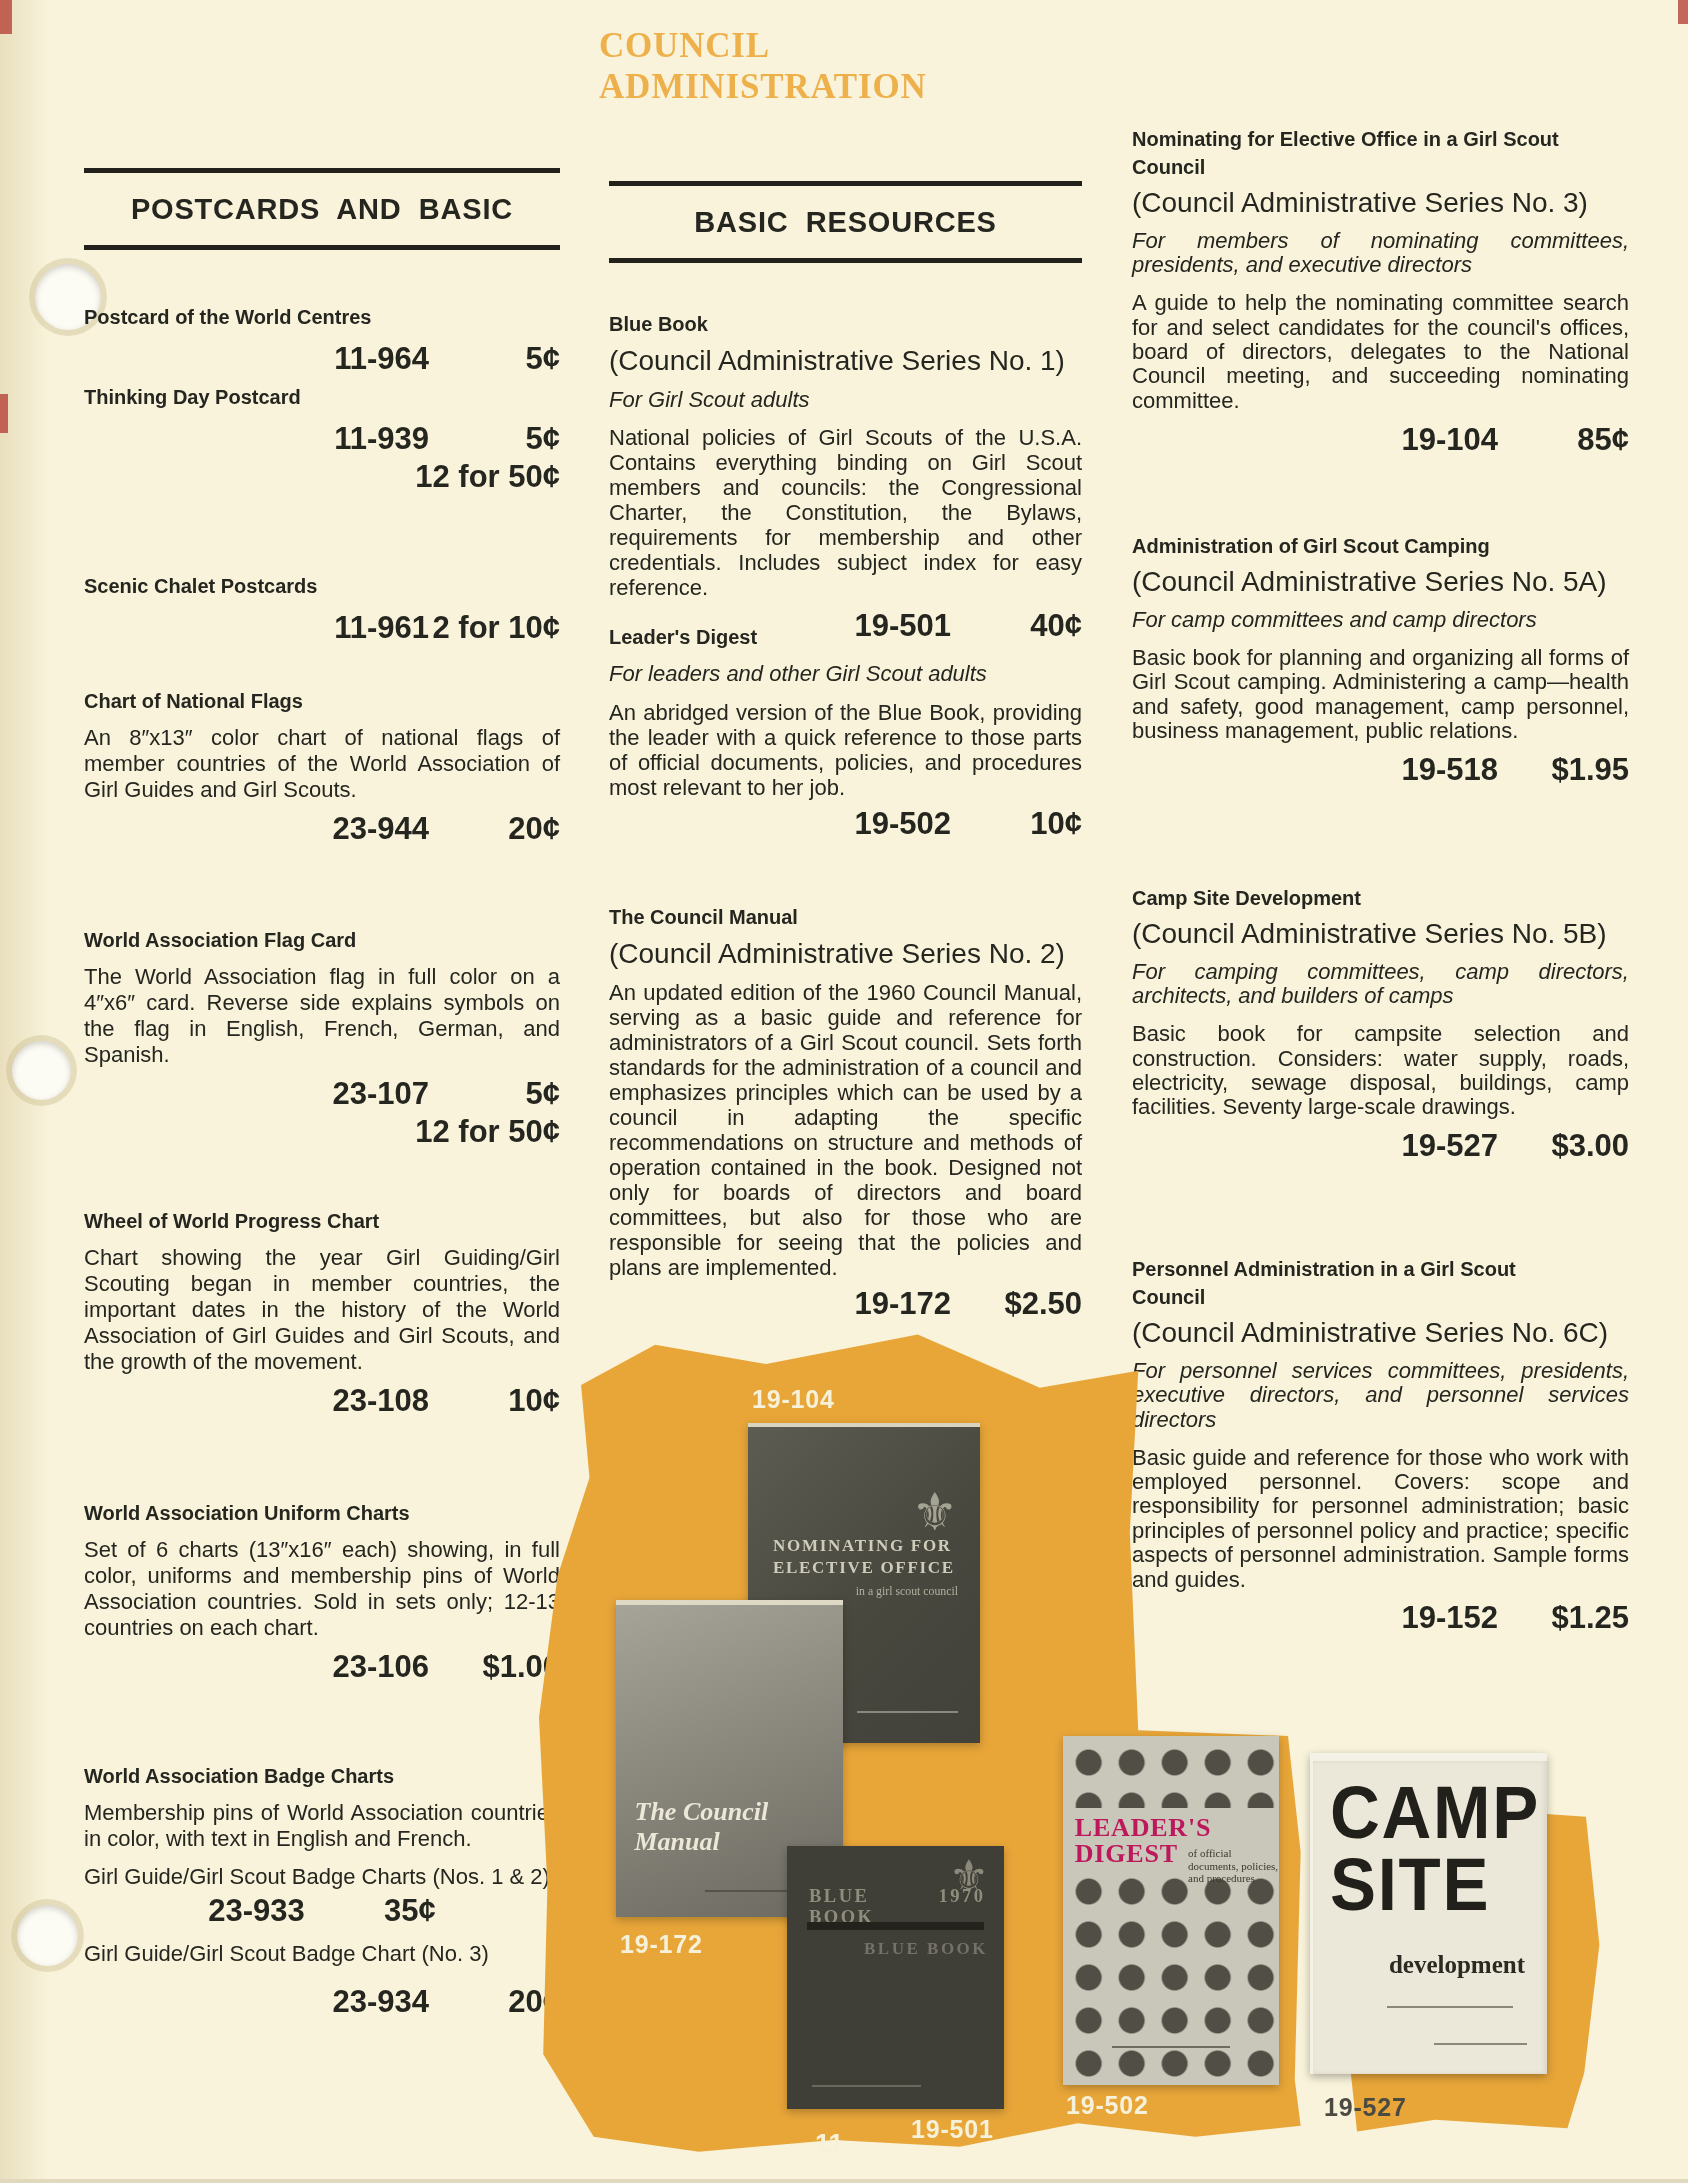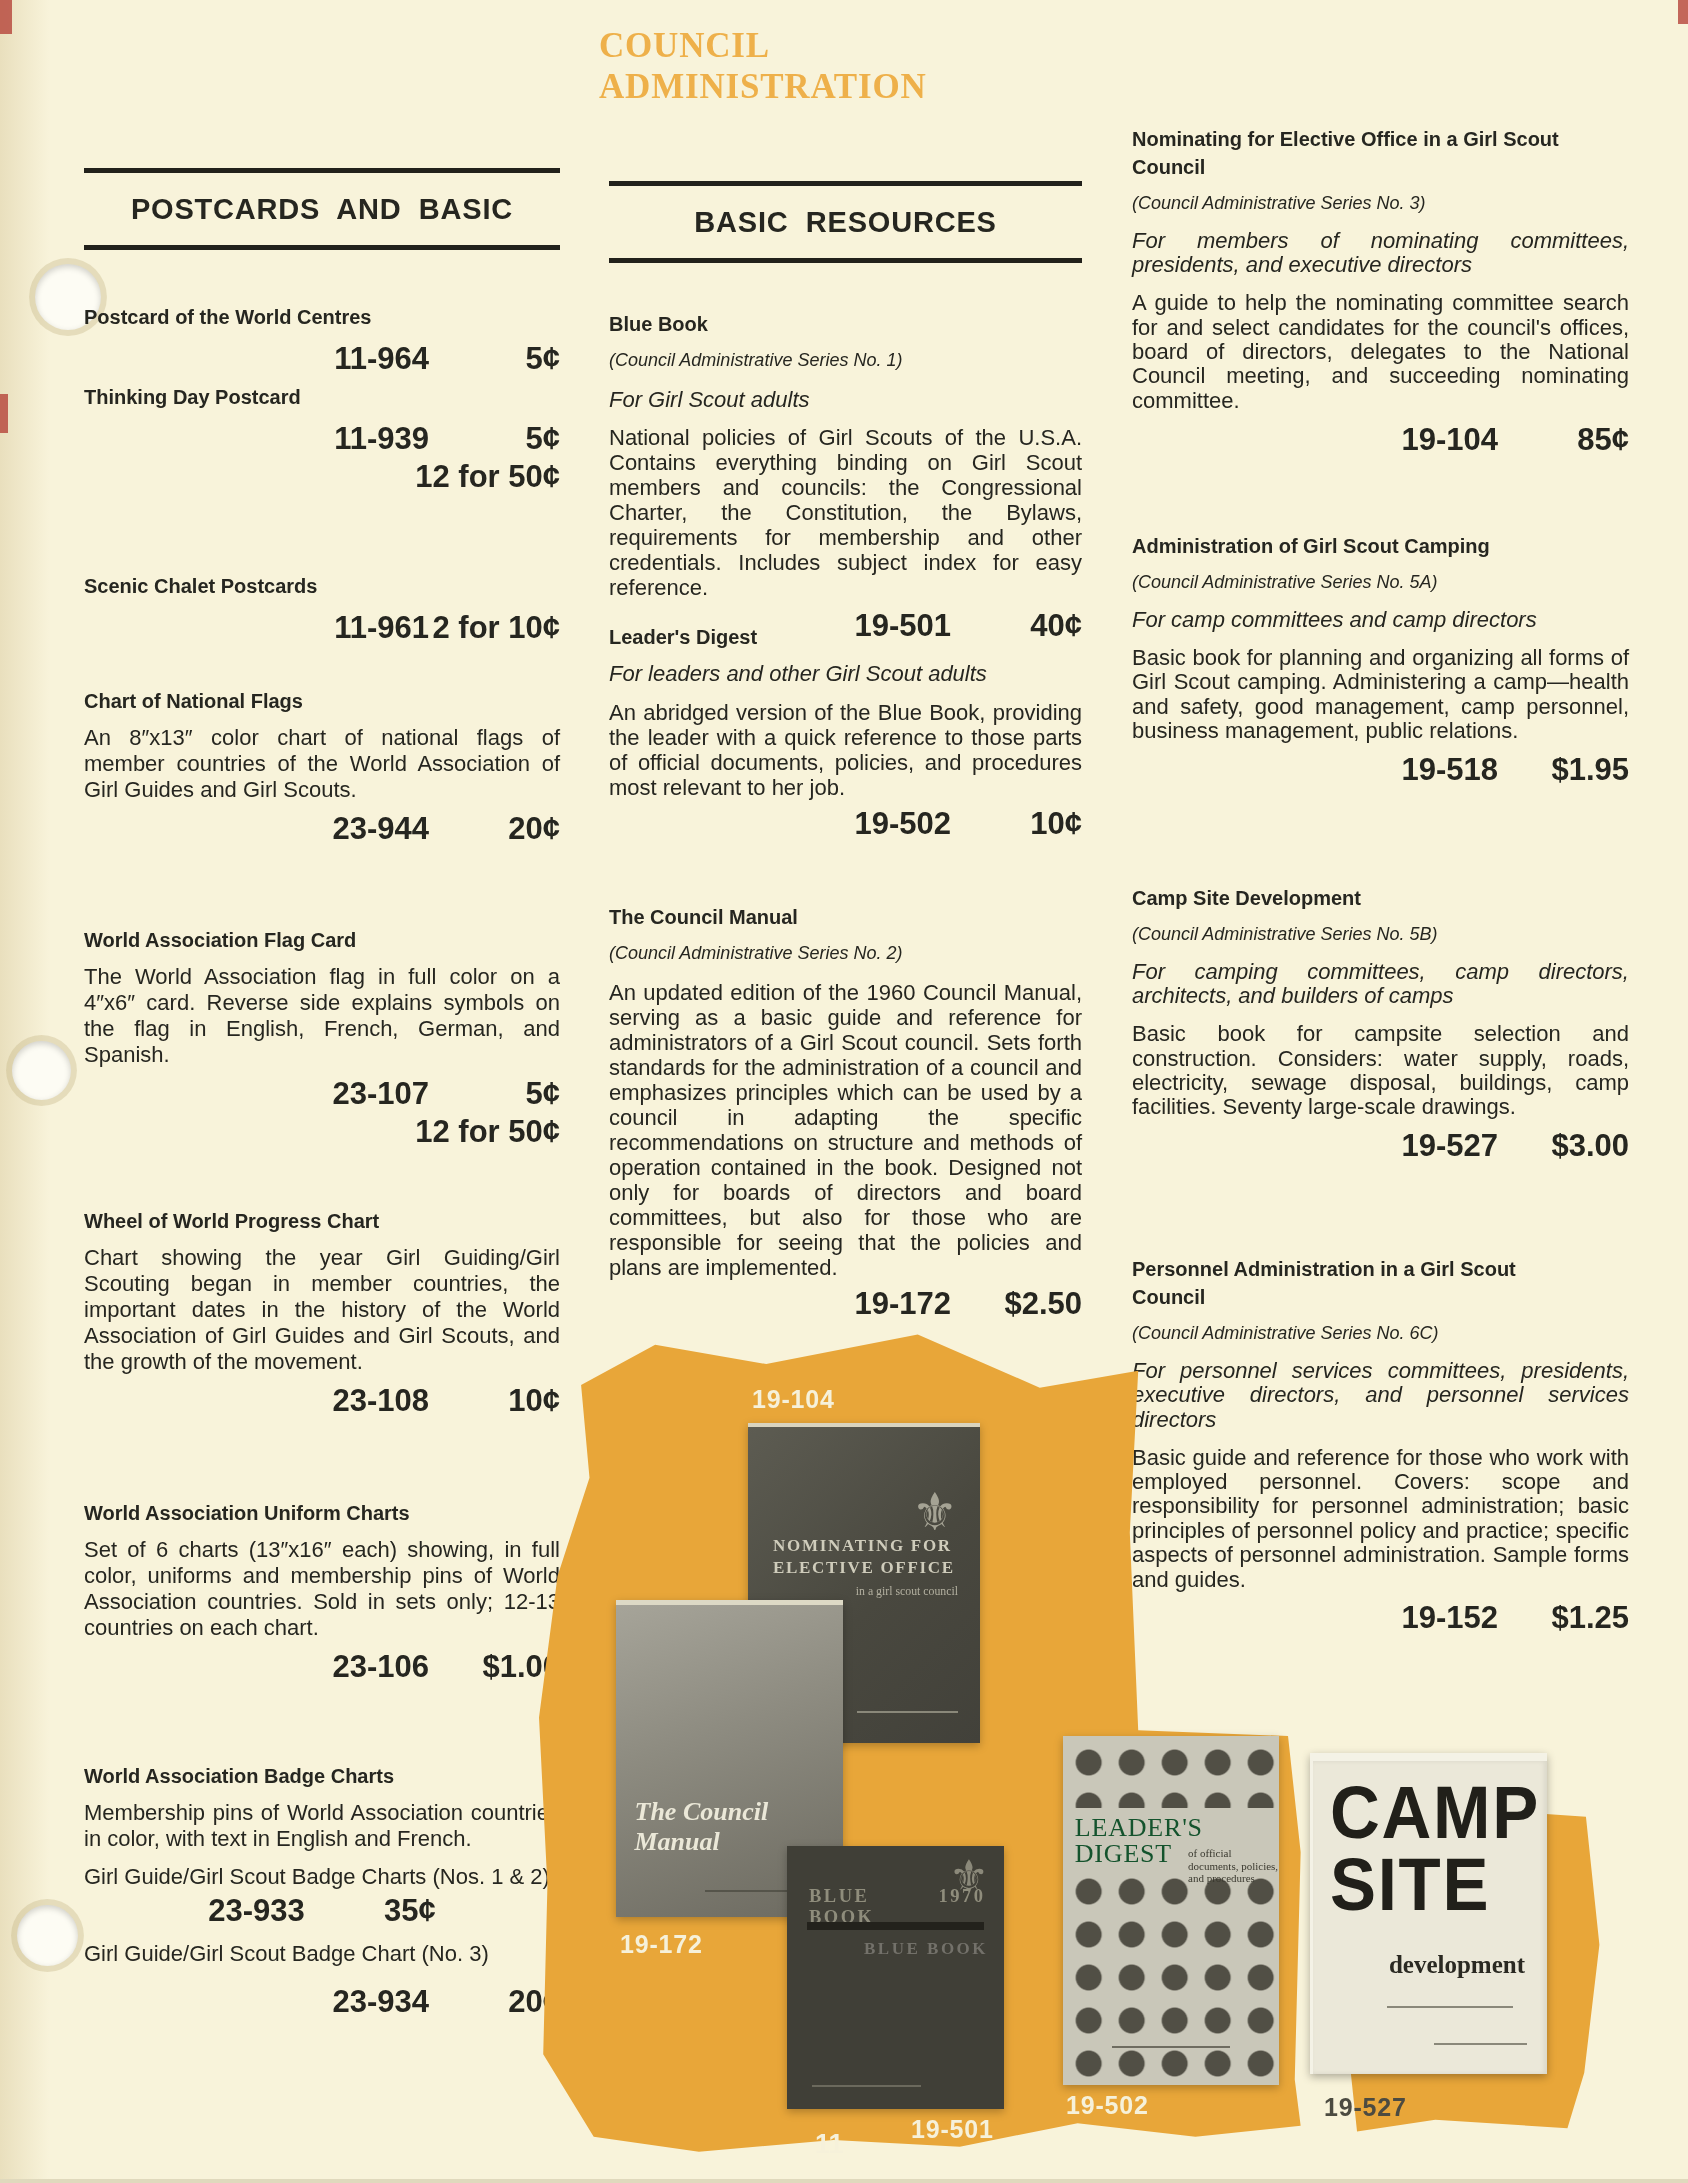--- a/index.html
+++ b/index.html
@@ -12,21 +12,21 @@
   .hole{position:absolute;border-radius:50%;background:#fdfcf4;
         box-shadow:0 0 0 5.9px rgba(186,170,116,.30), inset 0 2.5px 6.7px rgba(0,0,0,.18);}
   .page-title{position:absolute;left:599px;top:25px;font-family:"Liberation Serif",serif;
         font-weight:bold;font-size:35px;line-height:41px;letter-spacing:0.8px;color:#eeb04a;}
   .col{position:absolute;top:0;height:100%;}
   .col-header{position:absolute;left:0;right:0;border-top:5.9px solid #22211b;border-bottom:5.9px solid #22211b;
         text-align:center;font-weight:bold;font-size:29px;letter-spacing:0.8px;word-spacing:8.4px;
         padding:20px 0 18.5px 0;}
   .item{position:absolute;left:0;right:0;}
   .h{margin:0 0 10px 0;font-size:20px;font-weight:bold;line-height:28px;}
-  .series{margin:0 0 13.5px 0;font-size:18px;line-height:26px;font-style:italic;}
+  .series{margin:0 0 13.5px 0;font-size:28px;line-height:26px;}
   .aud{margin:0 0 13.5px 0;font-size:22px;line-height:26px;font-style:italic;text-align:justify;}
   .bodytext{margin:0 0 6.7px 0;font-size:22px;line-height:26px;text-align:justify;}
   .mid .bodytext,.mid .series,.mid .aud{line-height:25px;}
   .right .bodytext,.right .series,.right .aud{line-height:24.4px;}
   .sublabel{margin:11.8px 0 0 0;font-size:22px;line-height:26px;}
   .pl{display:flex;justify-content:flex-end;font-weight:bold;font-size:31px;margin-top:8.4px;}
   .pl .price{min-width:131px;text-align:right;}
   
   .blob-svg{position:absolute;left:505px;top:1322px;}
   .book{position:absolute;}
@@ -48,22 +48,22 @@
   .bk-blue{background:#403f37;box-shadow:0 3.4px 8.4px rgba(0,0,0,.25);}
   .bk-blue .row1{position:absolute;left:22px;right:18.5px;top:40px;display:flex;justify-content:space-between;
           font-family:"Liberation Serif",serif;font-weight:bold;font-size:18.5px;letter-spacing:2.5px;color:#8f8d7c;}
   .bk-blue .band{position:absolute;left:20px;right:20px;top:76px;height:8.4px;background:#23221c;}
   .bk-blue .row2{position:absolute;left:77px;top:93px;font-family:"Liberation Serif",serif;
           font-weight:bold;font-size:17px;letter-spacing:2.5px;color:#73716a;}
   .bk-ld{background-color:#c9c7b9;
          background-image:radial-gradient(circle,#514f45 40%,rgba(81,79,69,0) 45%);
          background-size:43px 43px;background-position:4.2px 5px;box-shadow:0 3.4px 8.4px rgba(0,0,0,.25);}
   .bk-ld .titleband{position:absolute;left:0;right:0;top:72px;background:#c9c7b9;padding:6.7px 10px 8.4px 11.8px;}
-  .bk-ld .big{font-family:"Liberation Serif",serif;font-weight:normal;font-size:26px;line-height:26px;
-         letter-spacing:0.8px;color:#14532d;margin:0;}
+  .bk-ld .big{font-family:"Liberation Serif",serif;font-weight:bold;font-size:26px;line-height:26px;
+         letter-spacing:0.8px;color:#be185d;margin:0;}
   .bk-ld .small{font-family:"Liberation Serif",serif;font-size:11px;line-height:12.6px;color:#3a392f;
          position:absolute;left:125px;top:39px;width:93px;}
   .bk-camp{background:#ebe8d9;border-top:8.4px solid #f4f2e6;border-left:3.4px solid #f4f2e6;
          box-shadow:0 3.4px 8.4px rgba(0,0,0,.3), inset -2.5px 0 5px rgba(0,0,0,.08);}
   .bk-camp .big{margin:15px 0 0 17px;font-size:69px;line-height:67px;font-weight:bold;
          letter-spacing:1.7px;color:#21201a;transform:scaleY(1.08);transform-origin:top left;}
   .bk-camp .dev{position:absolute;right:22px;top:190px;font-family:"Liberation Serif",serif;
          font-weight:bold;font-size:25px;color:#2a2922;}
 </style>
 </head>

